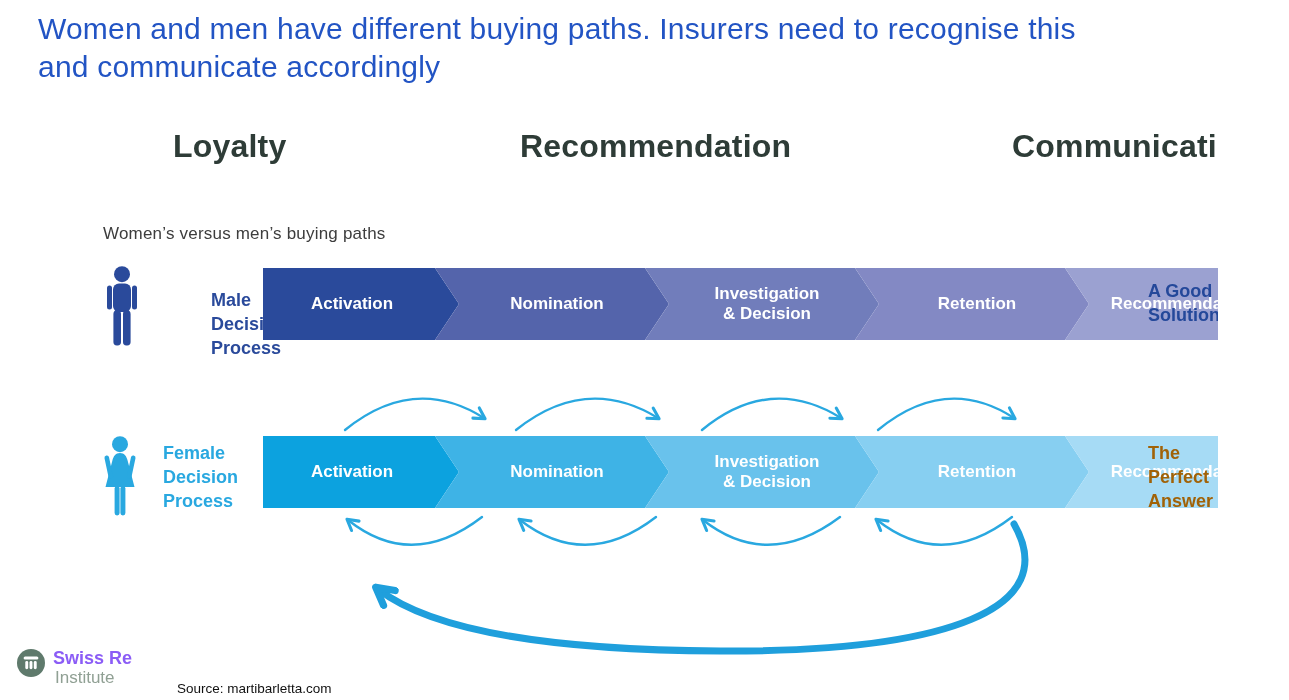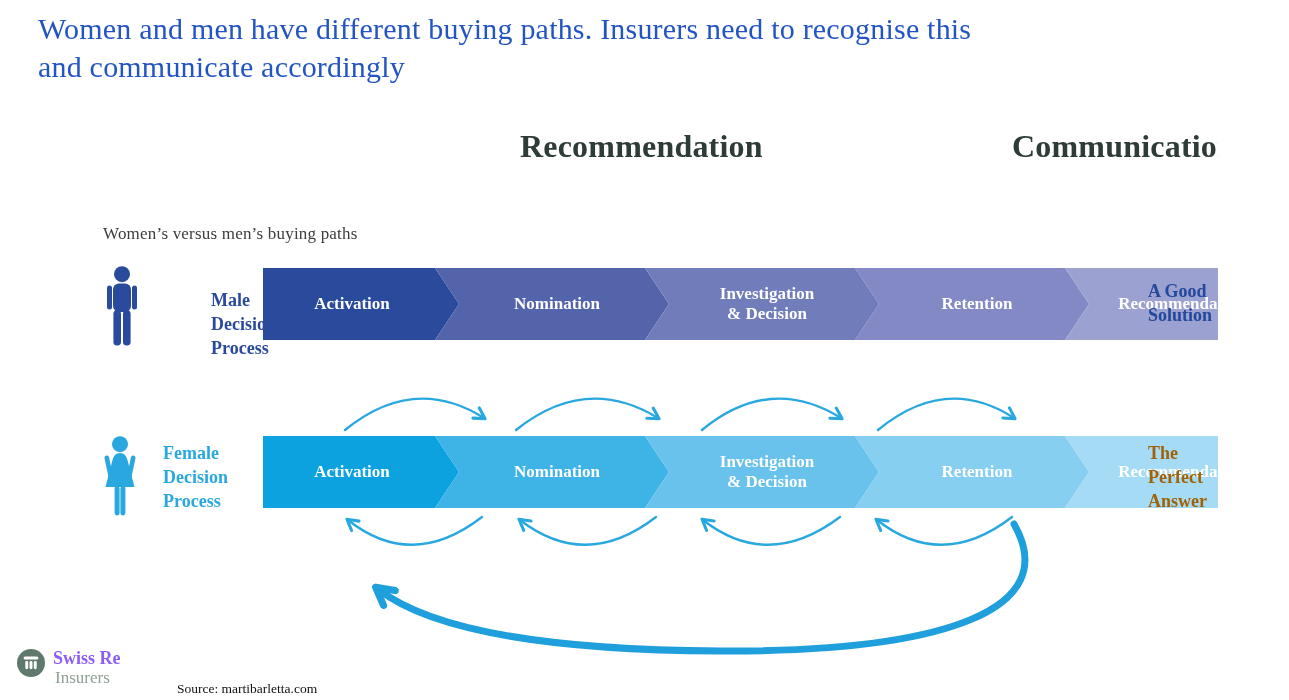--- a/index.html
+++ b/index.html
@@ -1,18 +1,18 @@
 <!DOCTYPE html>
 <html><head>
 <meta charset="utf-8">
 <style>
   html,body{margin:0;padding:0;background:#ffffff;}
   .slide{
     position:relative;width:1218px;height:700px;background:#ffffff;overflow:hidden;
-    font-family:Liberation Serif, serif;
+    font-family:Liberation Sans, sans-serif;
   }
   .title{
     position:absolute;left:38px;top:10px;width:1235px;
     font-size:30px;line-height:38px;font-weight:400;color:#2254c4;
     white-space:pre-line;letter-spacing:0.2px;
   }
   .col-header{
     position:absolute;top:128px;font-size:32px;font-weight:bold;color:#2e3c37;letter-spacing:0.2px;
   }
   .col-header.h1{left:173px;}
@@ -64,20 +64,21 @@
   .source-line{position:absolute;left:177px;top:681px;font-size:13.5px;color:#111111;}
 </style>
 </head>
 <body>
 
 <div class="slide">
 
   <div class="title">Women and men have different buying paths. Insurers need to recognise this
 and communicate accordingly</div>
 
+  <div class="col-header h1">Loyalty</div>
   <div class="col-header h2">Recommendation</div>
   <div class="col-header h3">Communication</div>
 
   <div class="subtitle">Women’s versus men’s buying paths</div>
 
   <svg class="person" style="left:105px;top:266px;" width="34" height="80" viewBox="0 0 34 80">
     <g fill="#2a4a9b">
       <circle cx="17" cy="8.2" r="8"></circle>
       <rect x="8" y="17.5" width="18" height="28.5" rx="6"></rect>
       <rect x="2" y="19.5" width="5" height="24" rx="2.5"></rect>
@@ -158,19 +159,19 @@
       <circle cx="15" cy="15" r="14" fill="#5f7a6c"></circle>
       <g fill="#ffffff">
         <rect x="7.6" y="8.4" width="14.8" height="3" rx="1.5"></rect>
         <rect x="9.3" y="13" width="2.9" height="8.2" rx="1.4"></rect>
         <rect x="13.55" y="13" width="2.9" height="8.2" rx="1.4"></rect>
         <rect x="17.8" y="13" width="2.9" height="8.2" rx="1.4"></rect>
       </g>
     </svg>
     <div class="brand-text">
       <div class="brand-name">Swiss Re</div>
-      <div class="brand-sub">Insurers</div>
+      <div class="brand-sub">Institute</div>
     </div>
   </div>
 
   <div class="source-line">Source: martibarletta.com</div>
 
 </div>
 
 </body></html>

